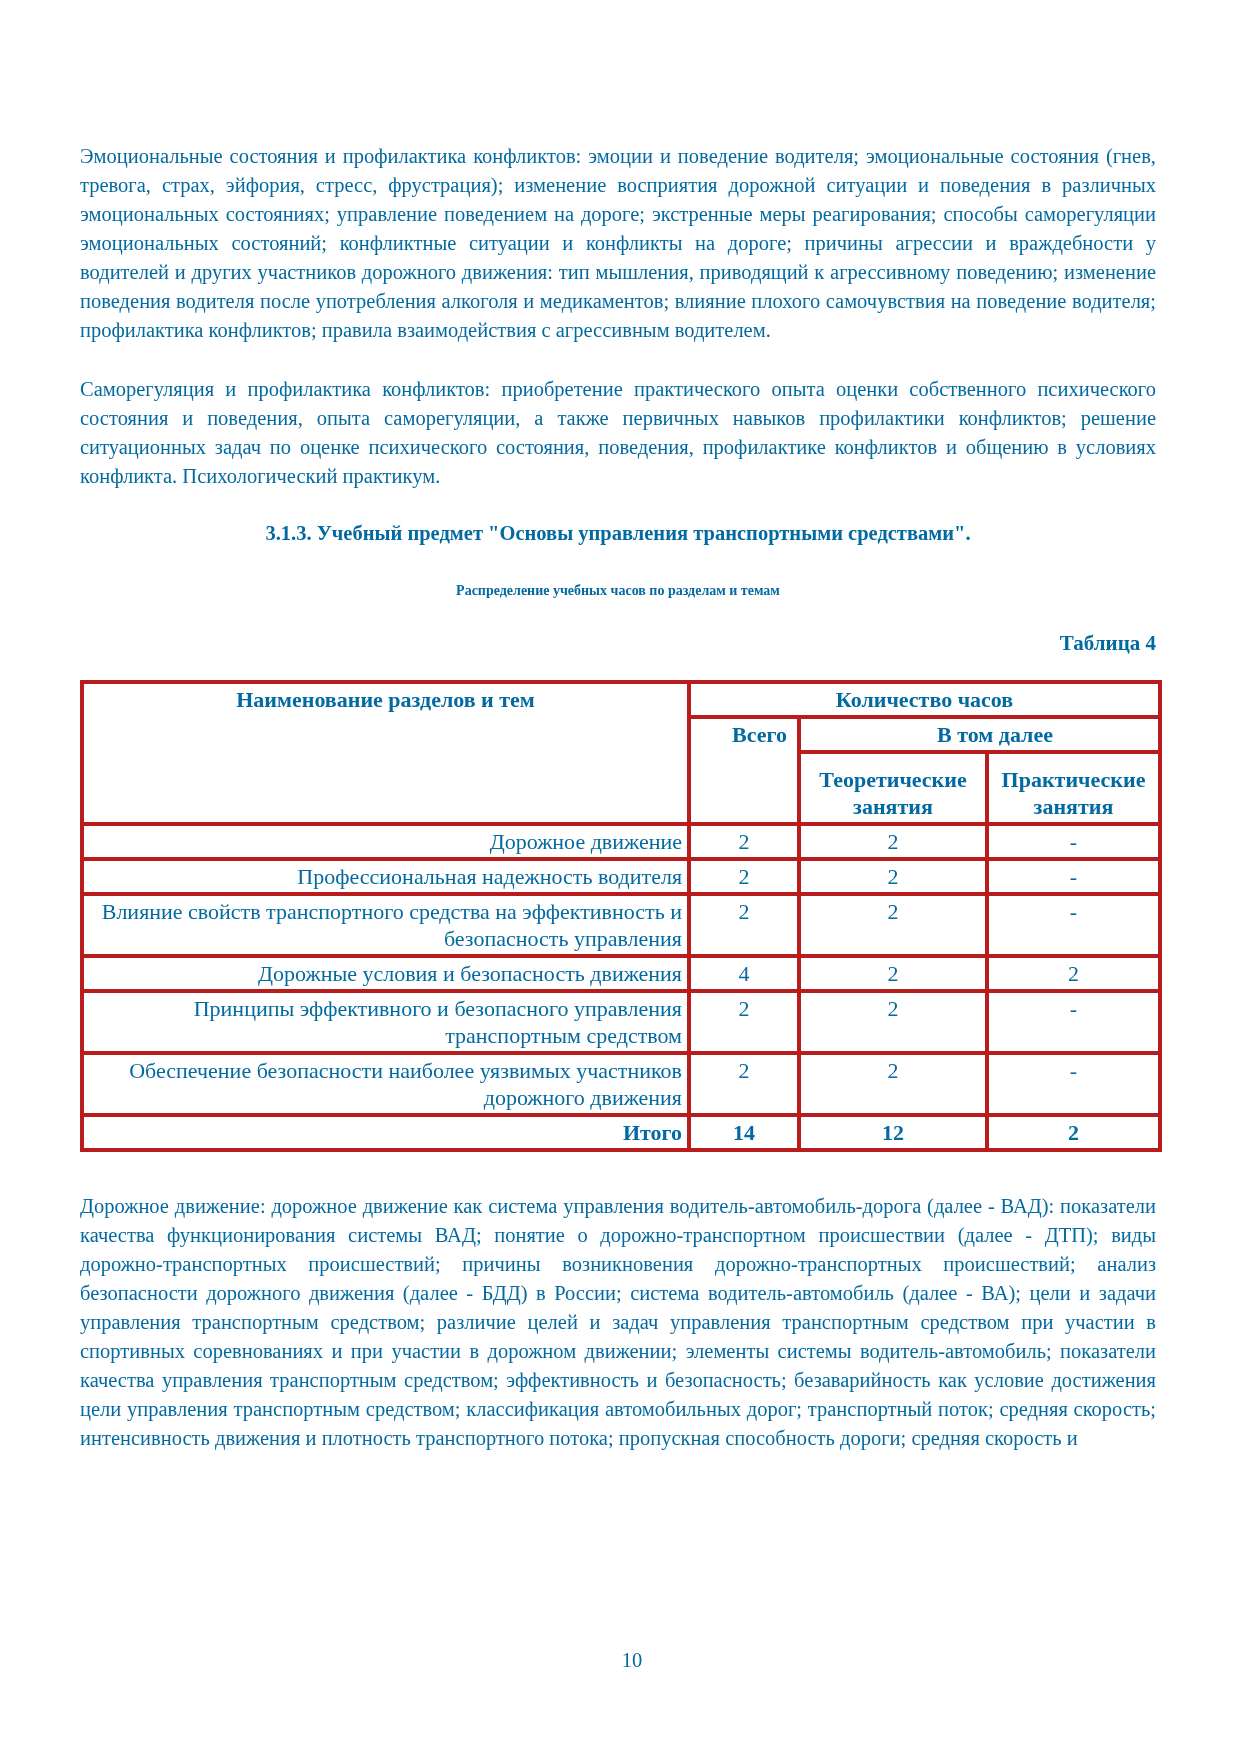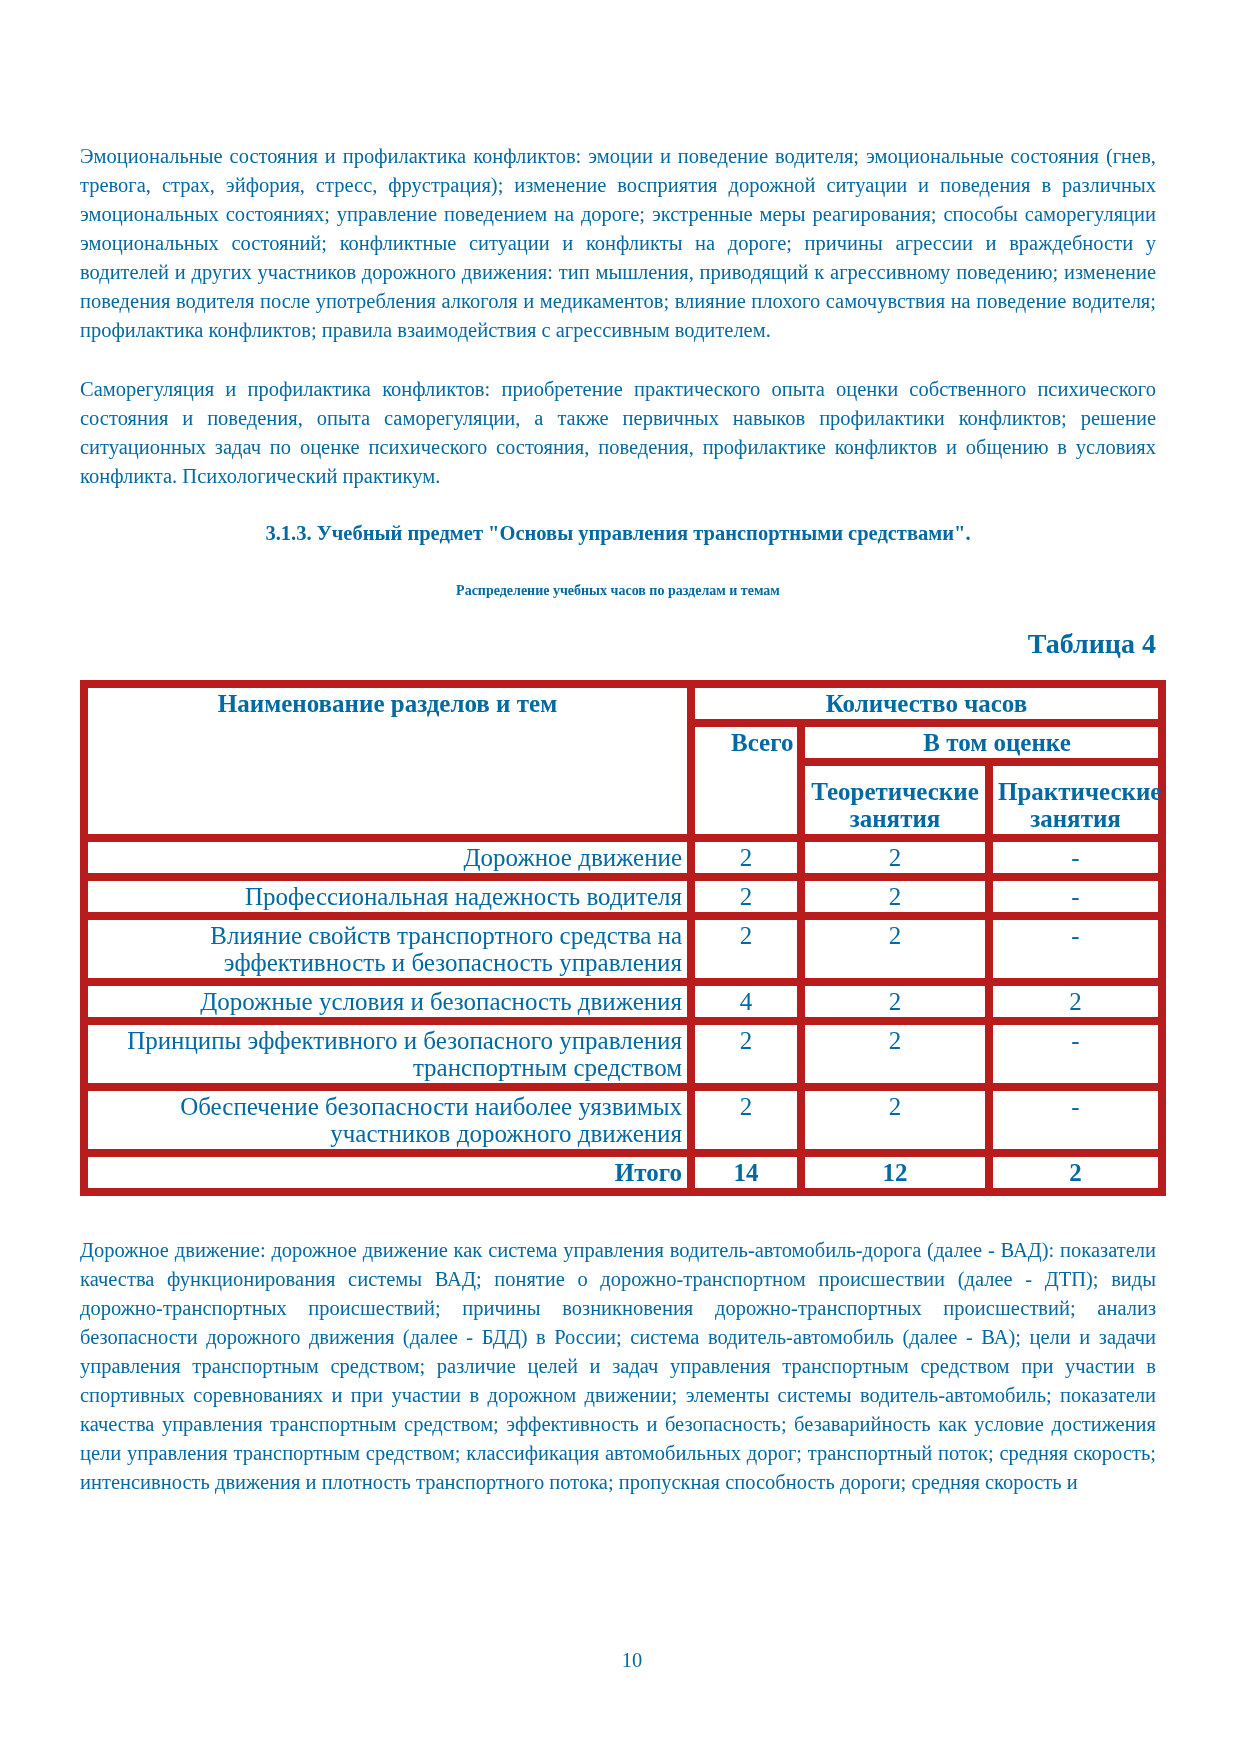--- a/index.html
+++ b/index.html
@@ -35,37 +35,37 @@
     margin-bottom: 28px;
   }
   .table-title {
     font-size: 14px;
     line-height: 29px;
     font-weight: bold;
     text-align: center;
     margin-bottom: 24px;
   }
   .table-caption {
-    font-size: 28px;
+    font-size: 21px;
     line-height: 29px;
     font-weight: bold;
     text-align: right;
     margin-bottom: 22px;
   }
   table.hours-table {
     border-collapse: collapse;
     width: 1078px;
     table-layout: fixed;
     margin-bottom: 40px;
     border: 3px solid #222222;
   }
   table.hours-table th,
   table.hours-table td {
-    border: 8px solid #b91c1c;
-    font-size: 25px;
+    border: 4px solid #b91c1c;
+    font-size: 22px;
     line-height: 27px;
     vertical-align: top;
     padding: 2px 5px;
   }
   table.hours-table th {
     font-weight: bold;
     text-align: center;
   }
   table.hours-table thead { border-bottom: 3px solid #222222; }
   col.c-name  { width: 607px; }
@@ -113,21 +113,21 @@
           <col class="c-theor">
           <col class="c-pract">
       </colgroup>
       <thead>
         <tr class="header-r1">
           <th rowspan="3">Наименование разделов и тем</th>
           <th colspan="3">Количество часов</th>
         </tr>
         <tr class="header-r2">
           <th rowspan="2">Всего</th>
-          <th colspan="2">В том оценке</th>
+          <th colspan="2">В том далее</th>
         </tr>
         <tr class="header-r3">
           <th>Теоретические занятия</th>
           <th>Практические занятия</th>
         </tr>
       </thead>
       <tbody>
         <tr class="row-single">
           <td class="name-cell">Дорожное движение</td>
           <td class="num-cell">2</td>

